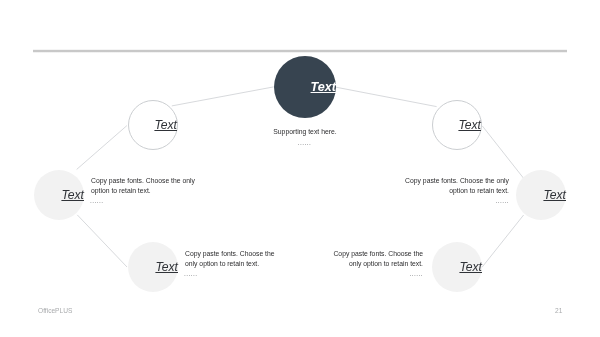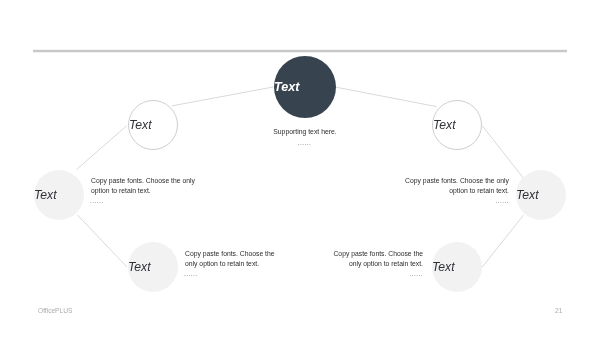--- a/index.html
+++ b/index.html
@@ -4,22 +4,22 @@
 <style>
   html,body{margin:0;padding:0;}
   body{width:600px;height:337px;background:#ffffff;font-family:"Liberation Sans",sans-serif;overflow:hidden;
        -webkit-font-smoothing:antialiased;}
   .slide{position:relative;width:600px;height:337px;background:#fff;overflow:hidden;}
   .rule{position:absolute;left:32.7px;top:49px;width:534.2px;height:4px;
         background:linear-gradient(to bottom,rgba(200,200,200,0) 0%,rgba(200,200,200,0.32) 22%,rgba(200,200,200,1) 30%,rgba(200,200,200,1) 72%,rgba(200,200,200,0.4) 80%,rgba(200,200,200,0) 100%);}
   svg.links{position:absolute;left:0;top:0;width:600px;height:337px;}
 
   .node{position:absolute;border-radius:50%;}
-  .node .lbl{position:absolute;left:0;right:0;text-align:left;font-style:italic;white-space:nowrap;
-             will-change:transform;}
+  .node .lbl{position:absolute;left:0;right:0;text-align:right;font-style:italic;white-space:nowrap;
+             will-change:transform;text-decoration:underline;}
 
   .node-main{background:#374450;}
   .node-main .lbl{color:#ffffff;font-weight:bold;font-size:12.6px;}
   .node-outline{background:#fff;border:1px solid #cbced1;box-sizing:border-box;}
   .node-fill{background:#f2f2f2;}
   .node-outline .lbl,.node-fill .lbl{color:#2f3237;font-size:12.2px;}
 
   .body-text{position:absolute;font-size:6.8px;line-height:10.3px;color:#2c2c2e;will-change:transform;}
   .dots{color:#6e7174;font-size:6.5px;letter-spacing:0.45px;line-height:8.6px;margin-left:-1px;}
   .support{position:absolute;text-align:center;font-size:6.85px;line-height:9px;color:#2c2c2e;will-change:transform;}

